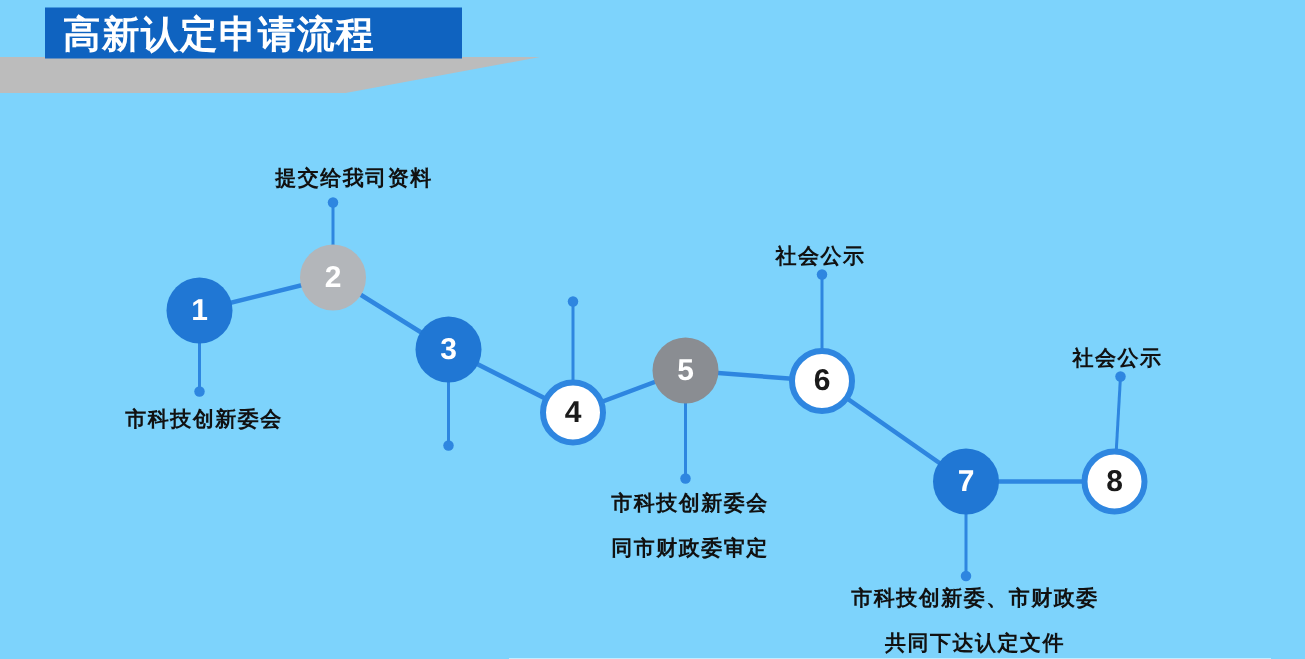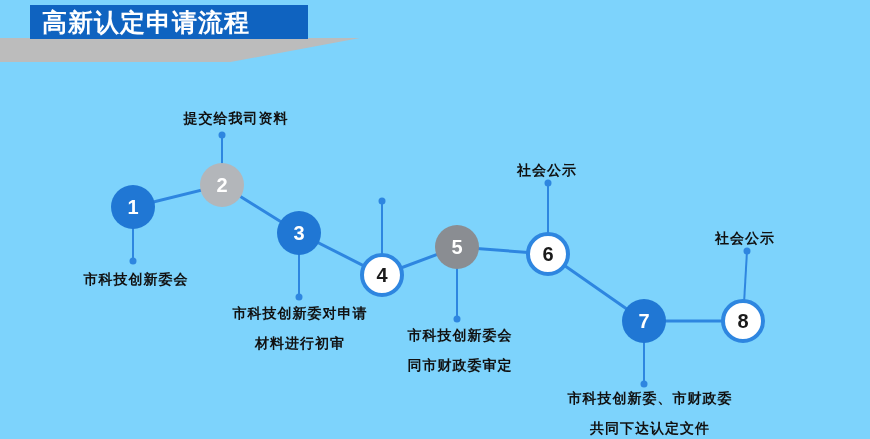--- a/index.html
+++ b/index.html
@@ -93,22 +93,20 @@
     </div>
   <div class="node blue" style="left:622px;top:299px">
       <span>7</span>
     </div>
   <div class="node outline" style="left:721px;top:299px">
       <span>8</span>
     </div>
 
   <div class="label" style="left:136px;top:264px">市科技创新委会</div>
   <div class="label" style="left:236px;top:103px">提交给我司资料</div>
-  <div class="label" style="left:300px;top:298px">市科技创新委对申请
-材料进行初审</div>
   <div class="label" style="left:547px;top:155px">社会公示</div>
   <div class="label" style="left:460px;top:320px">市科技创新委会
 同市财政委审定</div>
   <div class="label" style="left:650px;top:383px">市科技创新委、市财政委
 共同下达认定文件</div>
   <div class="label" style="left:745px;top:223px">社会公示</div>
 
 </div>
 
 </body></html>

